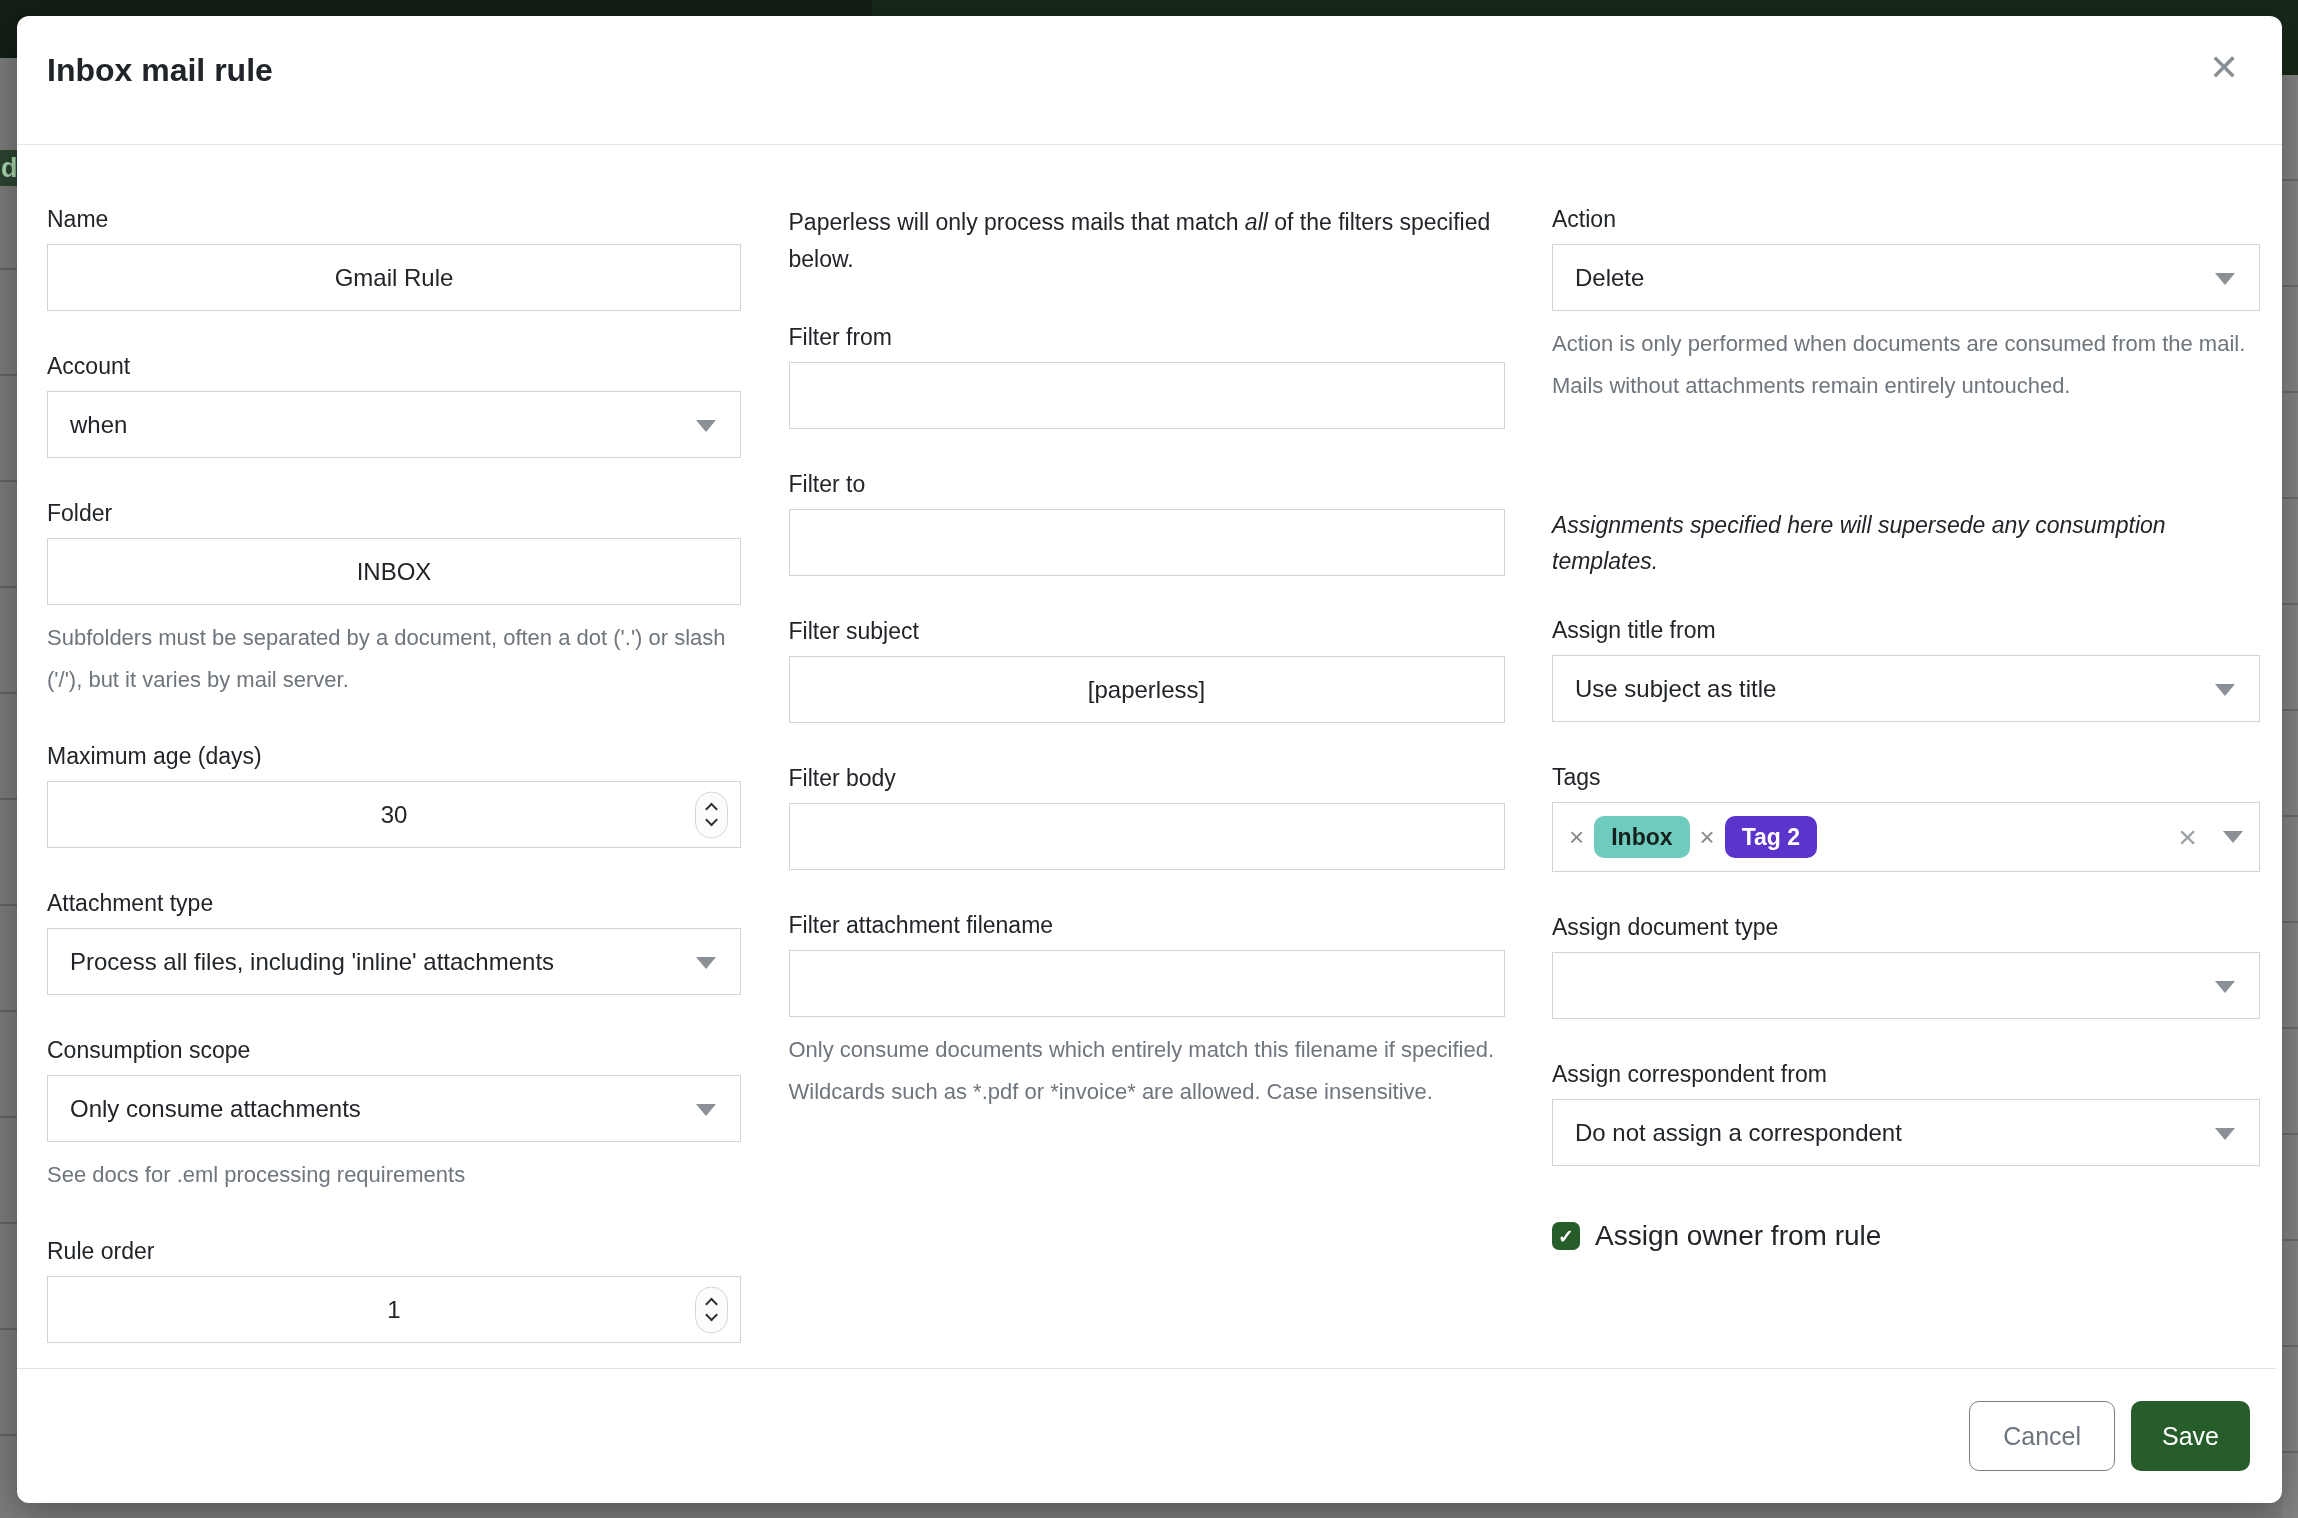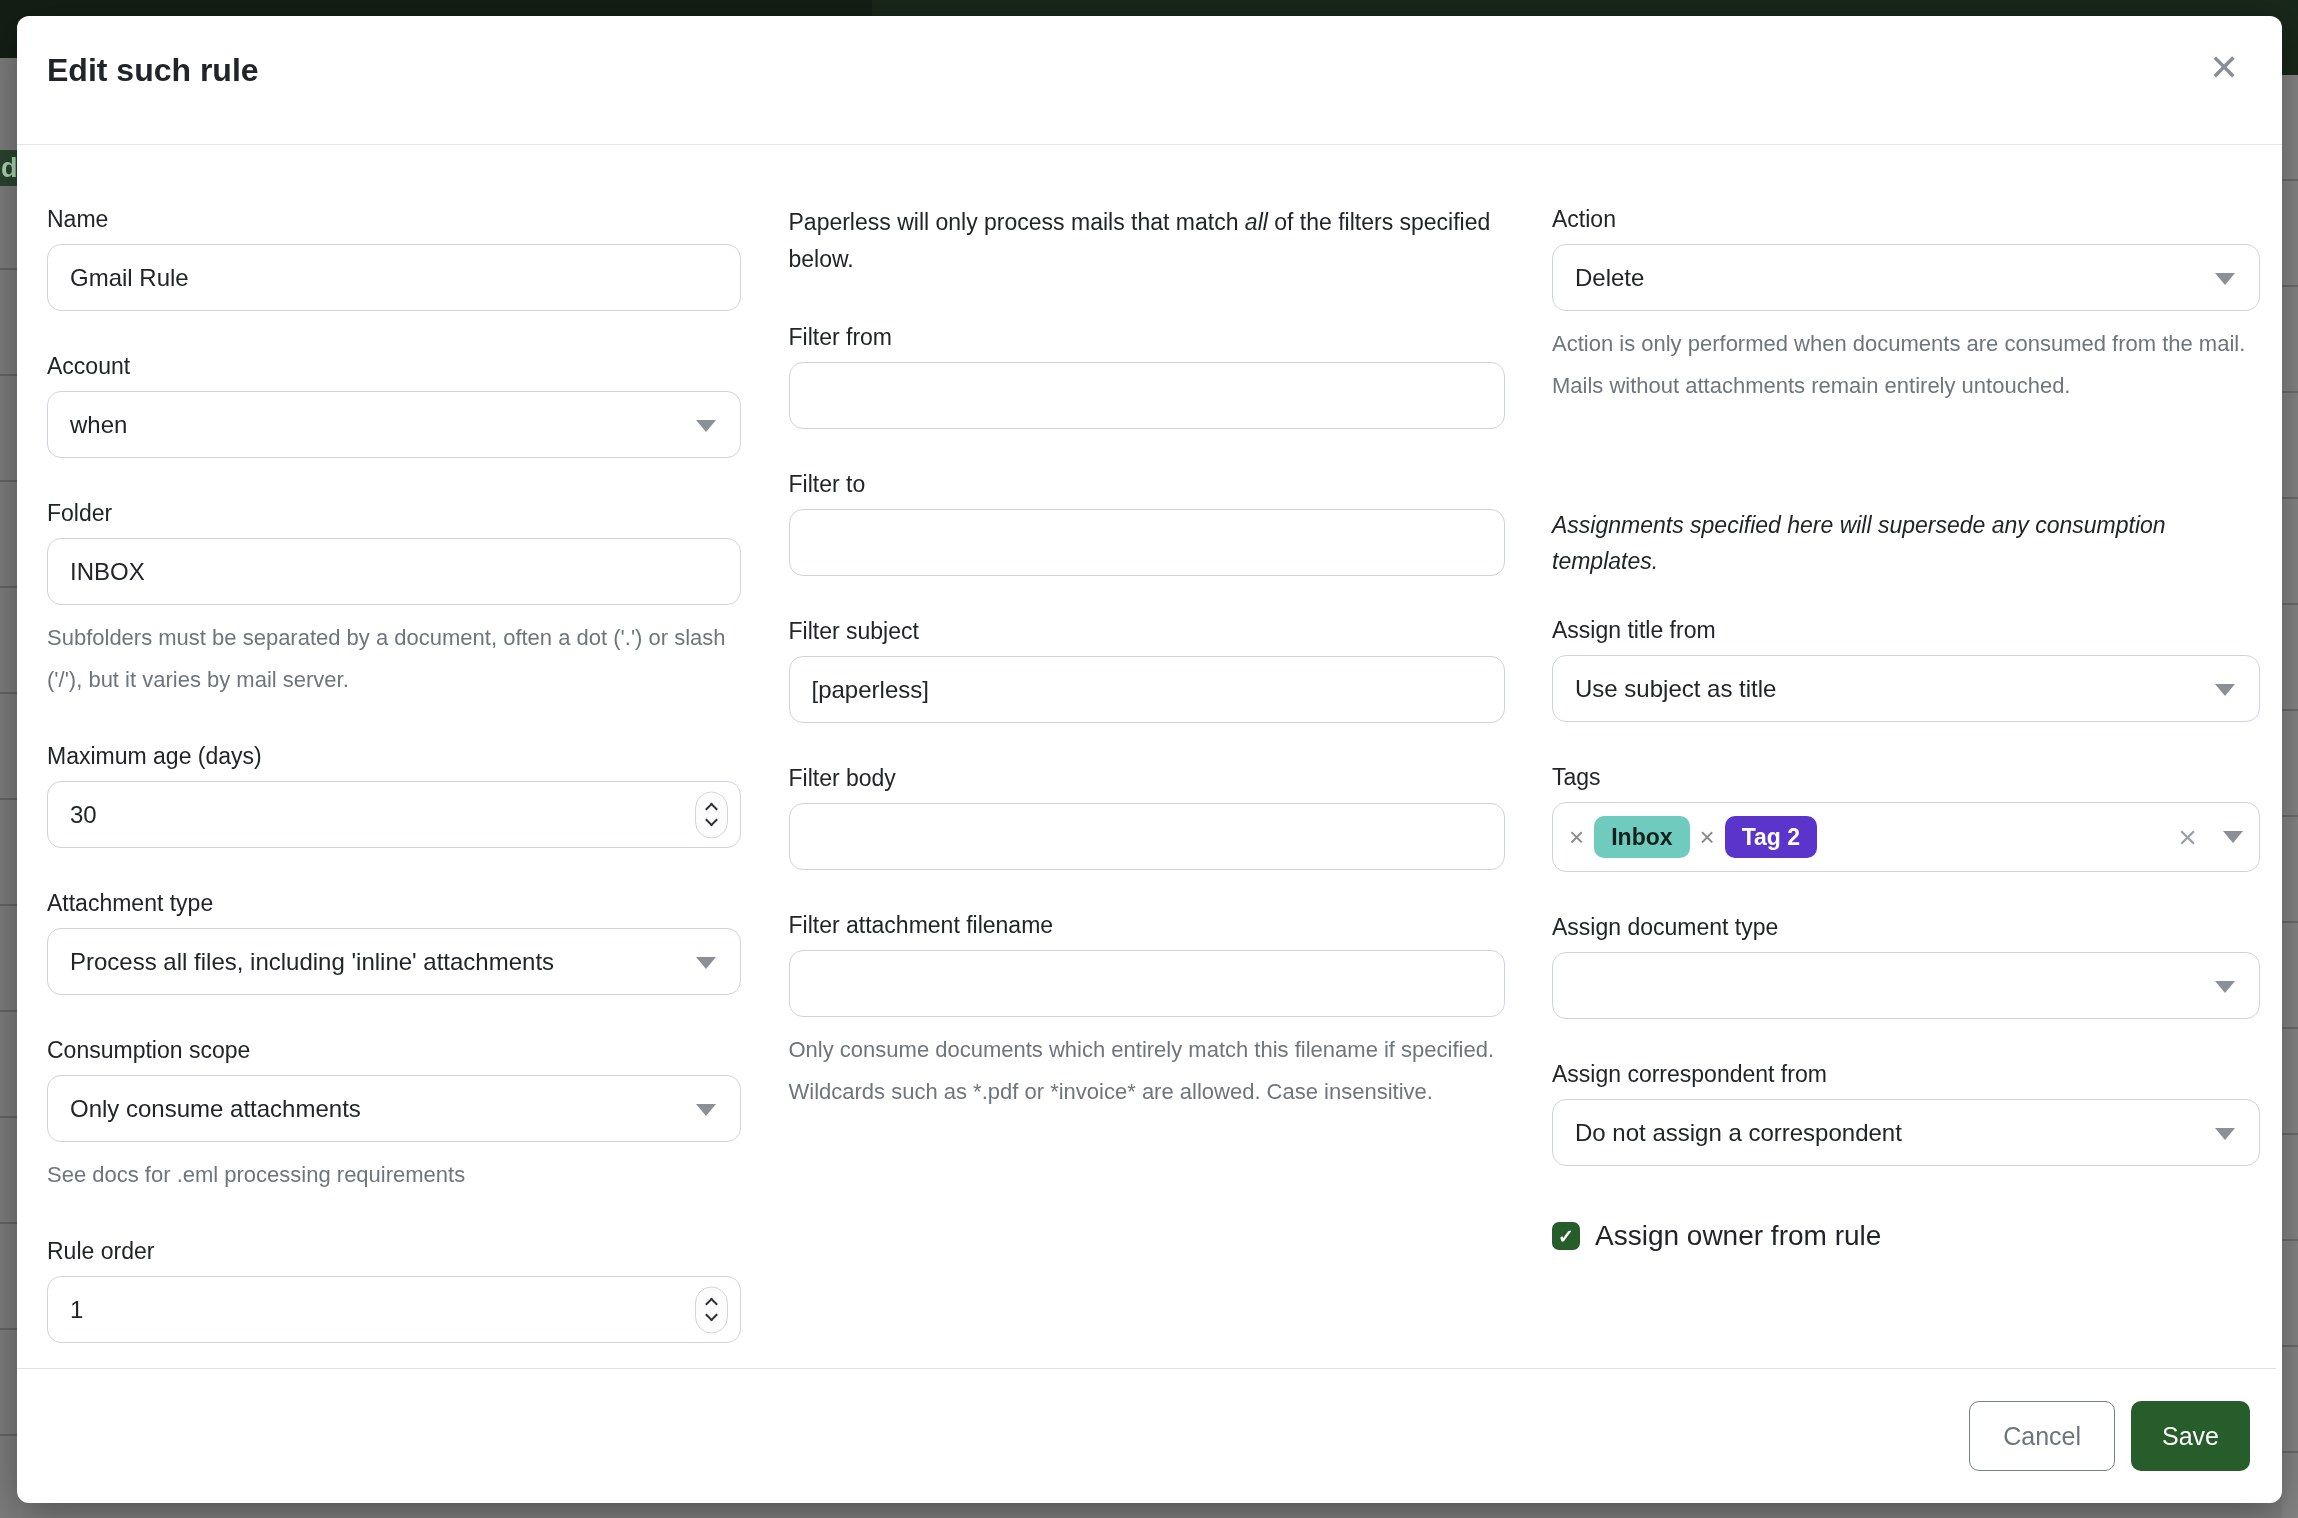--- a/index.html
+++ b/index.html
@@ -45,24 +45,24 @@
     padding:58px 22px 0 30px;
     display:flex; justify-content:space-between;
   }
   .col1 { width:694px; } .col2 { width:716px; } .col3 { width:708px; }
 
   .group { margin-bottom:40px; }
   .field-label { font-size:23px; line-height:30px; color:#212529; margin-bottom:10px; }
   .control-wrap { position:relative; }
   .control, input.control {
     width:100%; height:67px; background:#fff;
-    border:1px solid #ced4da; border-radius:14px;
+    border:1px solid #ced4da; border-radius:0;
     font-family:"Liberation Sans", sans-serif;
     font-size:24px; color:#212529; padding:0 22px;
-    display:flex; align-items:center; outline:none;
+    display:flex; align-items:center; outline:none;text-align:center;
   }
   .select { cursor:pointer; position:relative; }
   .caret {
     position:absolute; right:24px; top:50%; margin-top:-5px;
     width:0; height:0;
     border-left:10px solid transparent; border-right:10px solid transparent;
     border-top:12px solid #8a9096;
   }
   .stepper {
     position:absolute; right:13px; top:50%; transform:translateY(-50%);
@@ -115,21 +115,21 @@
 </div>
 <div class="left-frag-band">
   <span class="left-frag">d</span>
 </div>
 <div class="edge-right-cap"></div>
 <div class="edge-strip edge-right"></div>
 
 <div class="modal">
 
   <div class="modal-header">
-    <div class="modal-title">Edit such rule</div>
+    <div class="modal-title">Inbox mail rule</div>
     <button class="modal-close">
         <span>✕</span>
       </button>
   </div>
 
   <div class="modal-body">
 
     <div class="col1">
 
       <div class="group">

